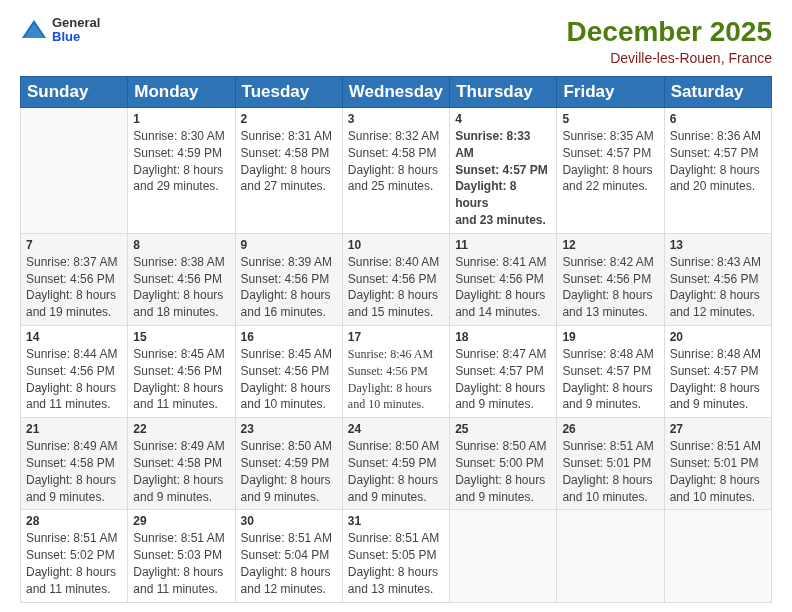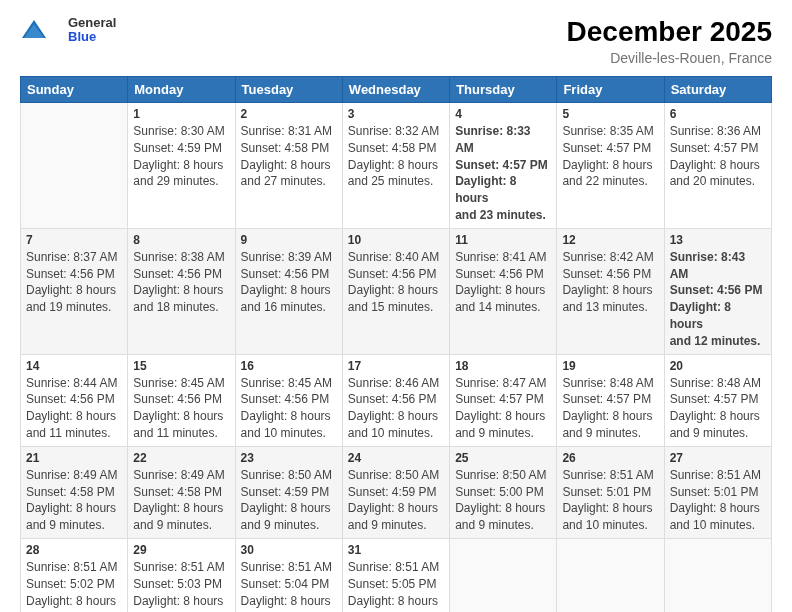--- a/index.html
+++ b/index.html
@@ -19,61 +19,61 @@
     }
     .header {
       display: flex;
       justify-content: space-between;
       align-items: flex-start;
       margin-bottom: 10px;
     }
     .logo {
       display: flex;
       align-items: center;
-      gap: 20px;
+      gap: 4px;
     }
     .logo-text {
       display: flex;
       flex-direction: column;
       font-size: 13px;
       font-weight: bold;
       line-height: 1.1;
     }
     .logo-general { color: #333; }
     .logo-blue { color: #1d4ed8; }
     .logo-icon {
       width: 28px;
       height: 28px;
     }
     .title-block {
       text-align: right;
     }
     .main-title {
       font-size: 28px;
       font-weight: bold;
-      color: #000000;
+      color: #4d7c0f;
     }
     .sub-title {
       font-size: 14px;
-      color: #737373;
+      color: #7f1d1d;
       margin-top: 2px;
     }
     .calendar {
       flex: 1;
       border: 1px solid #ccc;
       border-collapse: collapse;
       width: 100%;
       table-layout: fixed;
     }
     .calendar th {
       background-color: #2d73b6;
       color: #fff;
       text-align: left;
       padding: 5px 6px;
-      font-size: 13px;
+      font-size: 17px;
       font-weight: bold;
       border: 1px solid #2060a0;
     }
     .calendar td {
       vertical-align: top;
       padding: 4px 5px;
       border: 1px solid #ddd;
       font-size: 9.5px;
       color: #333;
       background: #fff;
@@ -215,21 +215,21 @@
           </td>
           <td>
             <span class="day-num">12</span>
             <div class="day-info" style="white-space: pre-line;">Sunrise: 8:42 AM
 Sunset: 4:56 PM
 Daylight: 8 hours
 and 13 minutes.</div>
           </td>
           <td>
             <span class="day-num">13</span>
-            <div class="day-info" style="white-space: pre-line; font-weight: bold;">Sunrise: 8:43 AM
+            <div class="day-info" style="white-space: pre-line;">Sunrise: 8:43 AM
 Sunset: 4:56 PM
 Daylight: 8 hours
 and 12 minutes.</div>
           </td>
         </tr>
         <tr>
           <td>
             <span class="day-num">14</span>
             <div class="day-info" style="white-space: pre-line;">Sunrise: 8:44 AM
 Sunset: 4:56 PM
@@ -245,21 +245,21 @@
           </td>
           <td>
             <span class="day-num">16</span>
             <div class="day-info" style="white-space: pre-line;">Sunrise: 8:45 AM
 Sunset: 4:56 PM
 Daylight: 8 hours
 and 10 minutes.</div>
           </td>
           <td>
             <span class="day-num">17</span>
-            <div class="day-info" style="white-space: pre-line;">Sunrise: 8:46 AM
+            <div class="day-info" style="white-space: pre-line; font-family: Liberation Serif, serif;">Sunrise: 8:46 AM
 Sunset: 4:56 PM
 Daylight: 8 hours
 and 10 minutes.</div>
           </td>
           <td>
             <span class="day-num">18</span>
             <div class="day-info" style="white-space: pre-line;">Sunrise: 8:47 AM
 Sunset: 4:57 PM
 Daylight: 8 hours
 and 9 minutes.</div>

